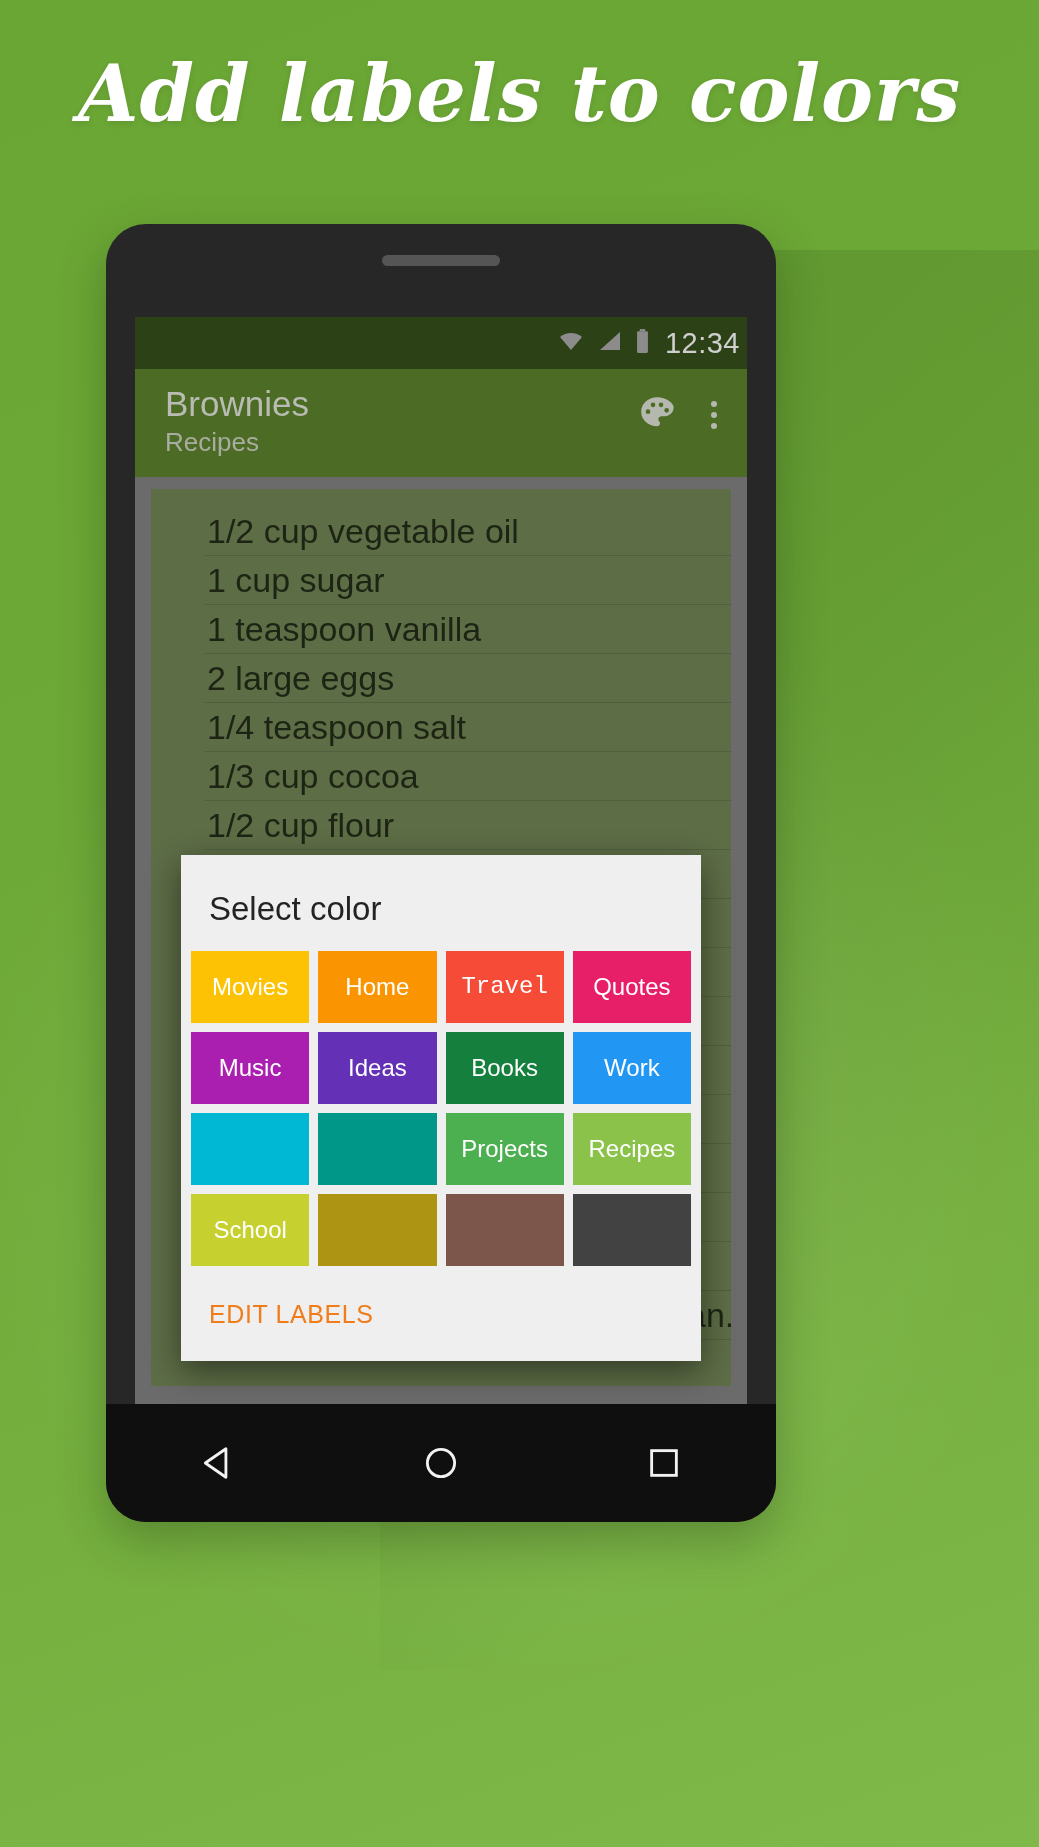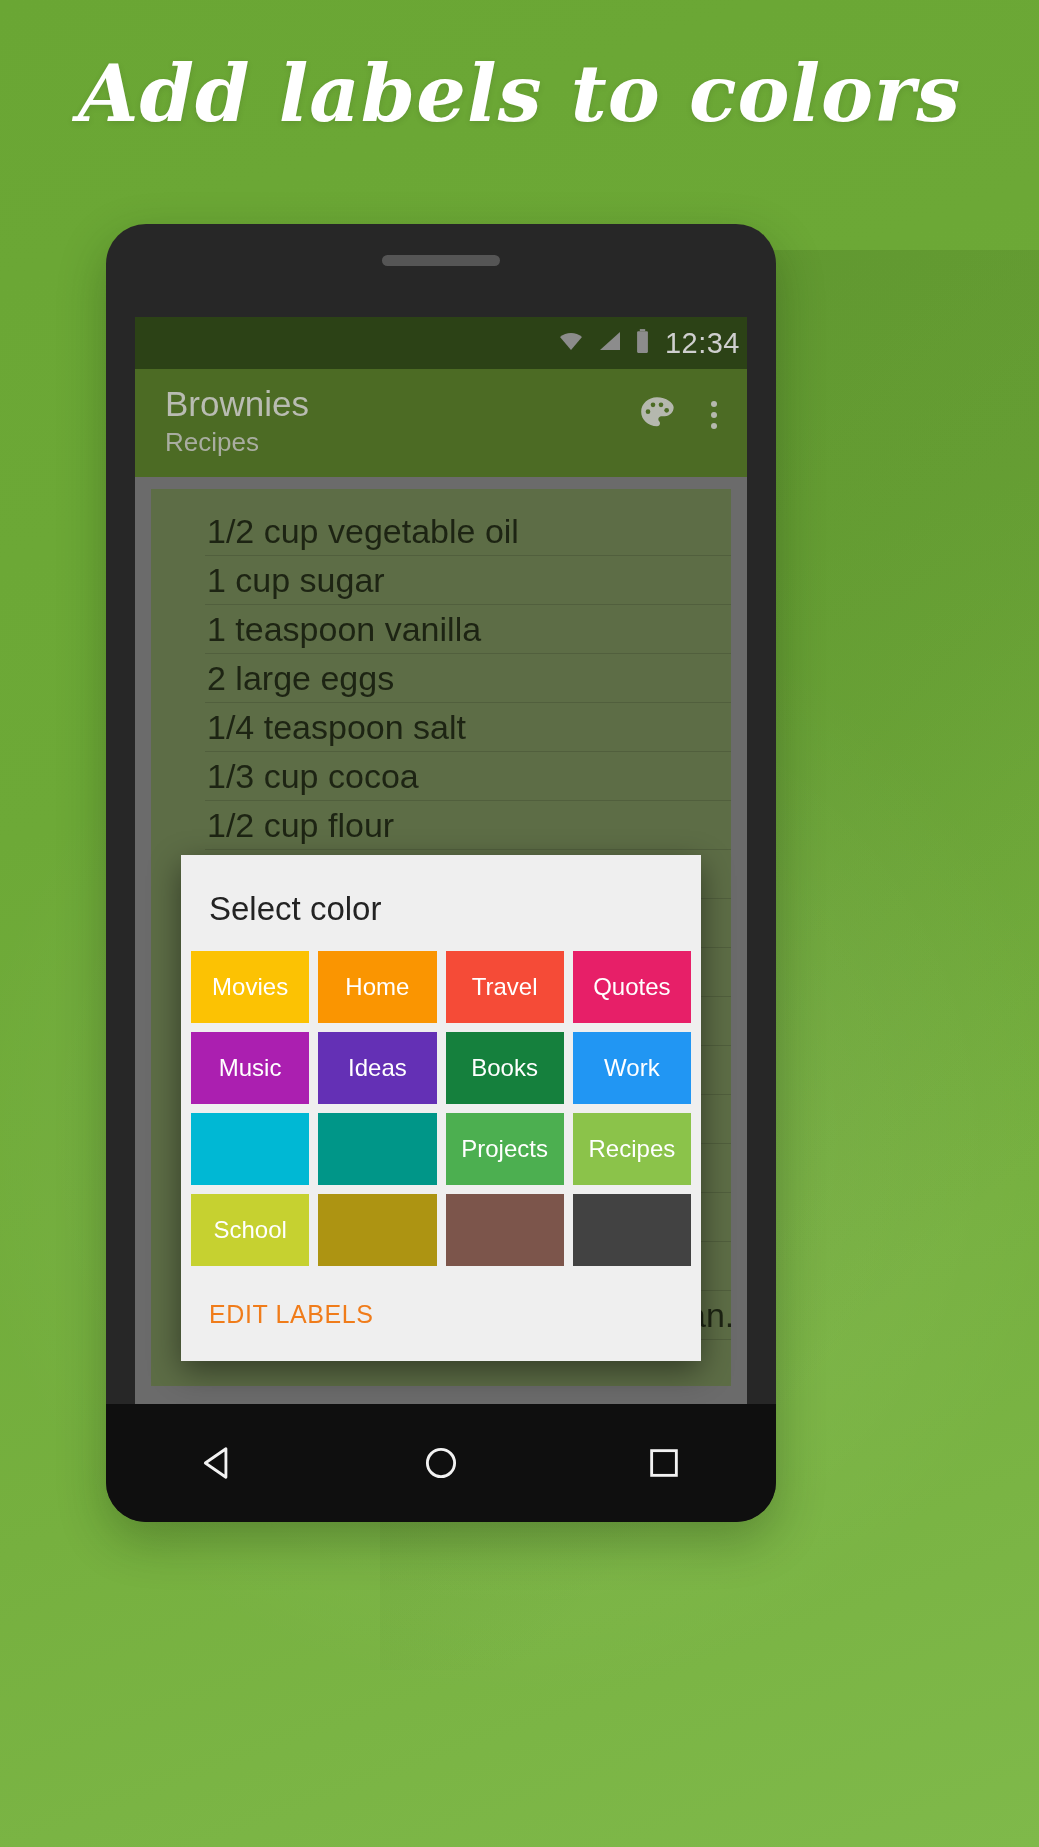--- a/index.html
+++ b/index.html
@@ -339,21 +339,21 @@
     <div id="scrim">
       <div id="dialog" style="background: rgb(239, 239, 239);">
         <div id="dialog-title">Select color</div>
         <div id="swatch-grid">
             <div class="swatch" style="background: rgb(252, 194, 3);">
               <span class="swatch-label">Movies</span>
             </div>
             <div class="swatch" style="background: rgb(250, 149, 1);">
               <span class="swatch-label">Home</span>
             </div>
-            <div class="swatch" style="background: rgb(245, 75, 55);">
+            <div class="swatch" style="background: rgb(245, 75, 55); font-family: Liberation Mono, monospace;">
               <span class="swatch-label">Travel</span>
             </div>
             <div class="swatch" style="background: rgb(231, 31, 104);">
               <span class="swatch-label">Quotes</span>
             </div>
             <div class="swatch" style="background: rgb(171, 31, 176);">
               <span class="swatch-label">Music</span>
             </div>
             <div class="swatch" style="background: rgb(100, 48, 181);">
               <span class="swatch-label">Ideas</span>

